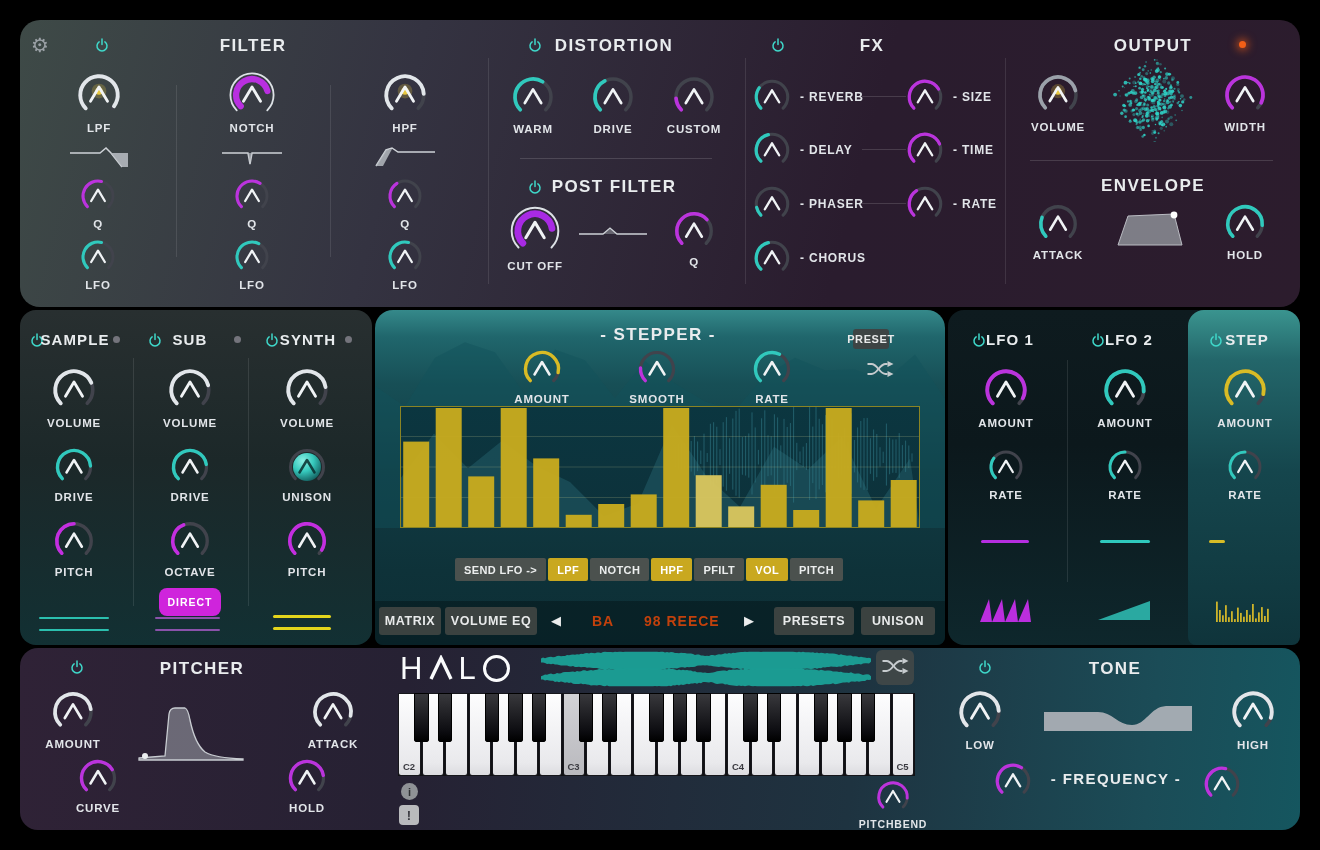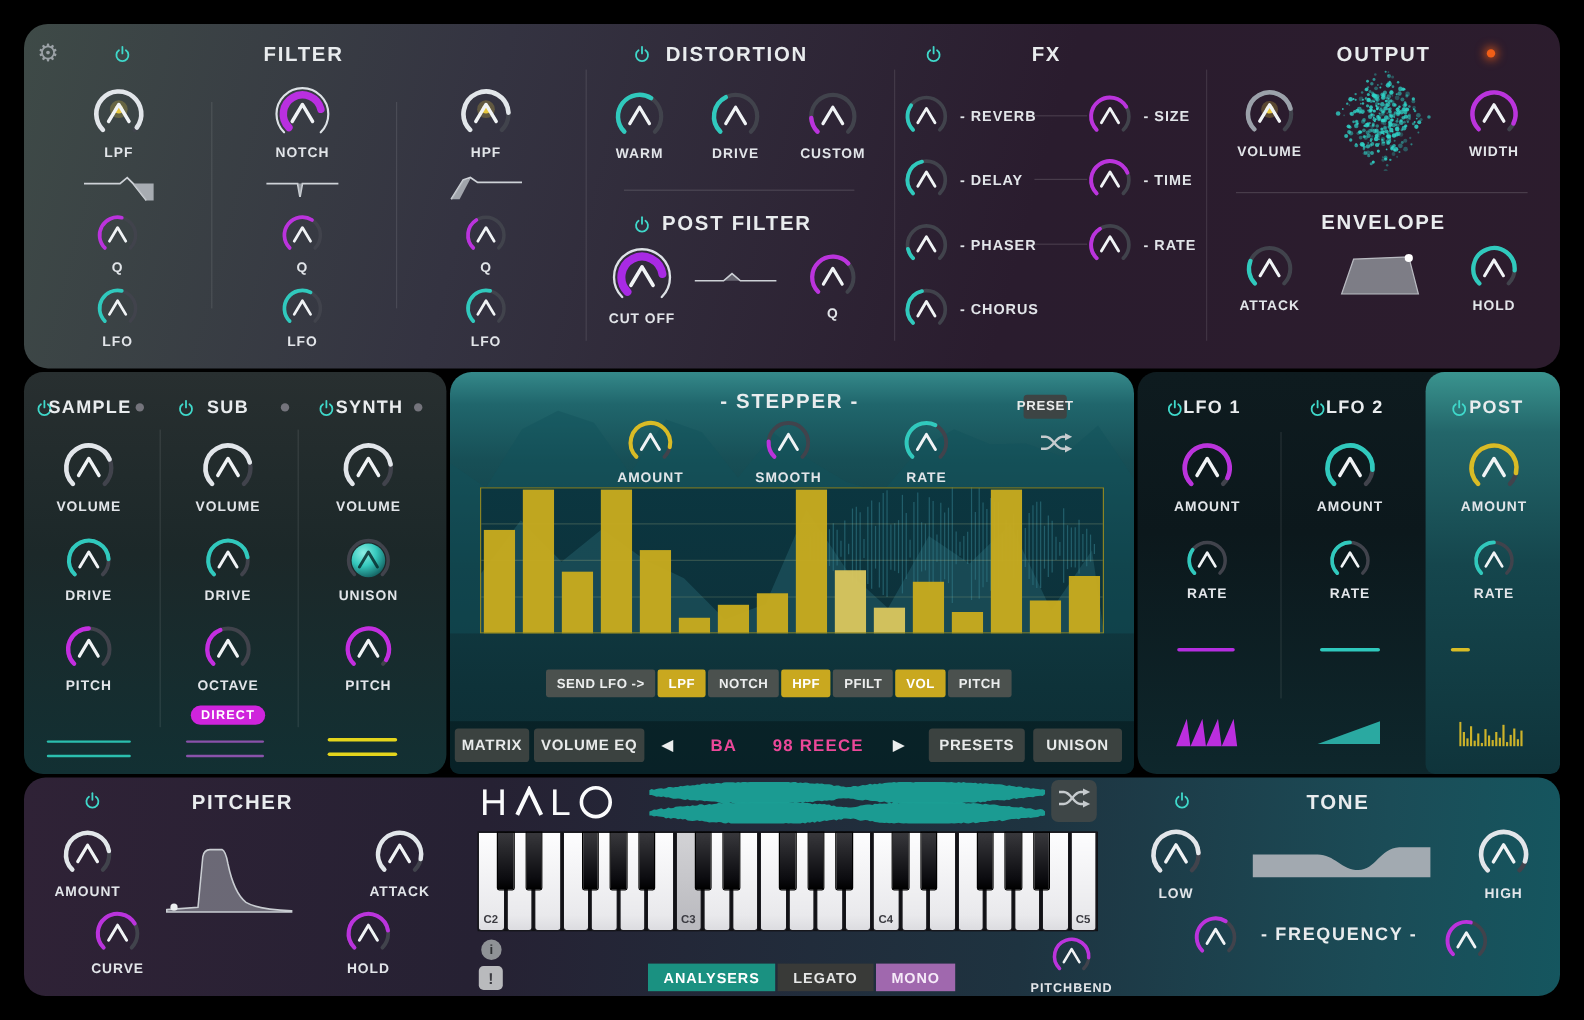--- a/index.html
+++ b/index.html
@@ -23,21 +23,21 @@
   .klabel.side{left:auto;transform:translateY(-50%);text-align:left;font-size:12px;}
   .btn{position:absolute;display:flex;align-items:center;justify-content:center;
        background:#3b4240;color:#e8eaea;border-radius:3px;font-size:12.5px;font-weight:600;
        letter-spacing:.6px;cursor:pointer;}
   .sendrow{position:absolute;display:flex;gap:2px;height:23px;}
   .sbtn{display:flex;align-items:center;justify-content:center;padding:0 9px;height:23px;
         background:#4b514e;color:#eceeee;font-size:11px;font-weight:700;letter-spacing:.4px;
         border-radius:2px;cursor:pointer;}
   .sbtn.on{background:#c9a81f;color:#fff;}
   .arrowbtn{position:absolute;color:#eceeee;font-size:13px;cursor:pointer;line-height:1;}
-  .ptext{position:absolute;color:#ec4899;font-size:14px;font-weight:600;letter-spacing:1px;white-space:nowrap;}
+  .ptext{position:absolute;color:#c2410c;font-size:14px;font-weight:600;letter-spacing:1px;white-space:nowrap;}
   .badge{position:absolute;display:flex;align-items:center;justify-content:center;
          background:#cf24dc;color:#fff;font-size:10.5px;font-weight:700;letter-spacing:1px;
          border-radius:8px;cursor:pointer;}
   .dash{position:absolute;border-radius:2px;}
   .modebtns{position:absolute;display:flex;gap:2px;height:23px;}
   .mbtn{display:flex;align-items:center;justify-content:center;height:23px;padding:0 13px;
         font-size:12px;font-weight:600;letter-spacing:.8px;color:#fff;cursor:pointer;}
   .mbtn.teal{background:#1a9181;}
   .mbtn.dark{background:#393a38;color:#e6e7e7;}
   .mbtn.purple{background:#a068ae;color:#f6eaf8;}
@@ -794,21 +794,21 @@
       </div>
     <div class="knob" style="left: 307px; top: 541px; width: 46px; height: 46px;">
         <svg viewBox="0 0 44 44" width="46" height="46">
           <path d="M 10.33 33.67 A 16.5 16.5 0 1 1 33.67 33.67" stroke="#41434c" stroke-width="3.2" fill="none" stroke-linecap="round"></path>
           <path d="M 10.33 33.67 A 16.5 16.5 0 1 1 36.07 30.62" stroke="#c32ee0" stroke-width="3.4" fill="none" stroke-linecap="round"></path>
           <path d="M14.5 27.5 L22 15 L29.5 27.5" stroke="#f0f3f5" stroke-width="2.5" fill="none" stroke-linejoin="round" stroke-linecap="round"></path>
         </svg>
         <span class="klabel" style="top: 48px;">PITCH</span>
       </div>
 
-    <div class="badge" style="left:159px;top:588px;width:62px;height:16px;">DIRECT</div>
+    <div class="badge" style="left:159px;top:588px;width:62px;height:28px;">DIRECT</div>
 
     <div class="dash" style="left:39px;top:617px;width:70px;height:2px;background:#2bbfae;"></div>
     <div class="dash" style="left:39px;top:629px;width:70px;height:2px;background:#2bbfae;"></div>
     <div class="dash" style="left:155px;top:617px;width:65px;height:1.5px;background:#8a52aa;"></div>
     <div class="dash" style="left:155px;top:629px;width:65px;height:1.5px;background:#8a52aa;"></div>
     <div class="dash" style="left:273px;top:615px;width:58px;height:3px;background:#e4d51c;"></div>
     <div class="dash" style="left:273px;top:627px;width:58px;height:3px;background:#e4d51c;"></div>
   </div>
 
   <div class="panel" id="stepperCard" style="left:375px;top:310px;width:570px;height:335px;border-radius:18px 18px 8px 8px;overflow:hidden;
@@ -992,21 +992,21 @@
     <span class="ttl sttl" style="left:1010px;top:331px;">LFO 1</span>
     <span class="pwr" style="left:1091px;top:333px;"><svg viewBox="0 0 14 15" width="14" height="15">
           <path d="M 9.87 3.90 A 5 5 0 1 1 4.13 3.90" stroke="#3fd8ca" stroke-width="1.5" fill="none" stroke-linecap="round"></path>
           <line x1="7" y1="1" x2="7" y2="6.5" stroke="#3fd8ca" stroke-width="1.5" stroke-linecap="round"></line>
         </svg></span>
     <span class="ttl sttl" style="left:1129px;top:331px;">LFO 2</span>
     <span class="pwr" style="left:1209px;top:333px;"><svg viewBox="0 0 14 15" width="14" height="15">
           <path d="M 9.87 3.90 A 5 5 0 1 1 4.13 3.90" stroke="#3fd8ca" stroke-width="1.5" fill="none" stroke-linecap="round"></path>
           <line x1="7" y1="1" x2="7" y2="6.5" stroke="#3fd8ca" stroke-width="1.5" stroke-linecap="round"></line>
         </svg></span>
-    <span class="ttl sttl" style="left:1247px;top:331px;">POST</span>
+    <span class="ttl sttl" style="left:1247px;top:331px;">STEP</span>
     <div class="vline" style="left:1067px;top:360px;height:222px;"></div>
 
     <div class="knob" style="left: 1006px; top: 390px; width: 50px; height: 50px;">
         <svg viewBox="0 0 44 44" width="50" height="50">
           <path d="M 10.33 33.67 A 16.5 16.5 0 1 1 33.67 33.67" stroke="#41434c" stroke-width="3.2" fill="none" stroke-linecap="round"></path>
           <path d="M 10.33 33.67 A 16.5 16.5 0 1 1 36.82 29.26" stroke="#bb33dd" stroke-width="3.4" fill="none" stroke-linecap="round"></path>
           <path d="M14.5 27.5 L22 15 L29.5 27.5" stroke="#f0f3f5" stroke-width="2.5" fill="none" stroke-linejoin="round" stroke-linecap="round"></path>
         </svg>
         <span class="klabel" style="top: 52px;">AMOUNT</span>
       </div>
@@ -1194,25 +1194,20 @@
         <div class="bk" style="left: 345.3px; width: 14.4px;"></div>
         <div class="bk" style="left: 368.8px; width: 14.4px;"></div>
         <div class="bk" style="left: 415.8px; width: 14.4px;"></div>
         <div class="bk" style="left: 439.3px; width: 14.4px;"></div>
         <div class="bk" style="left: 462.8px; width: 14.4px;"></div>
       </div>
 
     <div class="iconcirc" style="left:401px;top:783px;width:17px;height:17px;">i</div>
     <div class="iconsq" style="left:399px;top:805px;width:20px;height:20px;">!</div>
 
-    <div class="modebtns" id="modeButtons" style="left:540px;top:803px;">
-        <div class="mbtn teal">ANALYSERS</div>
-        <div class="mbtn dark">LEGATO</div>
-        <div class="mbtn purple">MONO</div>
-      </div>
 
     <div class="knob" style="left: 893px; top: 797px; width: 38px; height: 38px;">
         <svg viewBox="0 0 44 44" width="38" height="38">
           <path d="M 10.33 33.67 A 16.5 16.5 0 1 1 33.67 33.67" stroke="#41434c" stroke-width="3.2" fill="none" stroke-linecap="round"></path>
           <path d="M 10.33 33.67 A 16.5 16.5 0 1 1 38.45 23.29" stroke="#bb33dd" stroke-width="3.4" fill="none" stroke-linecap="round"></path>
           <path d="M14.5 27.5 L22 15 L29.5 27.5" stroke="#f0f3f5" stroke-width="2.5" fill="none" stroke-linejoin="round" stroke-linecap="round"></path>
         </svg>
         <span class="klabel" style="top: 40px; font-size: 10.5px;">PITCHBEND</span>
       </div>
 

